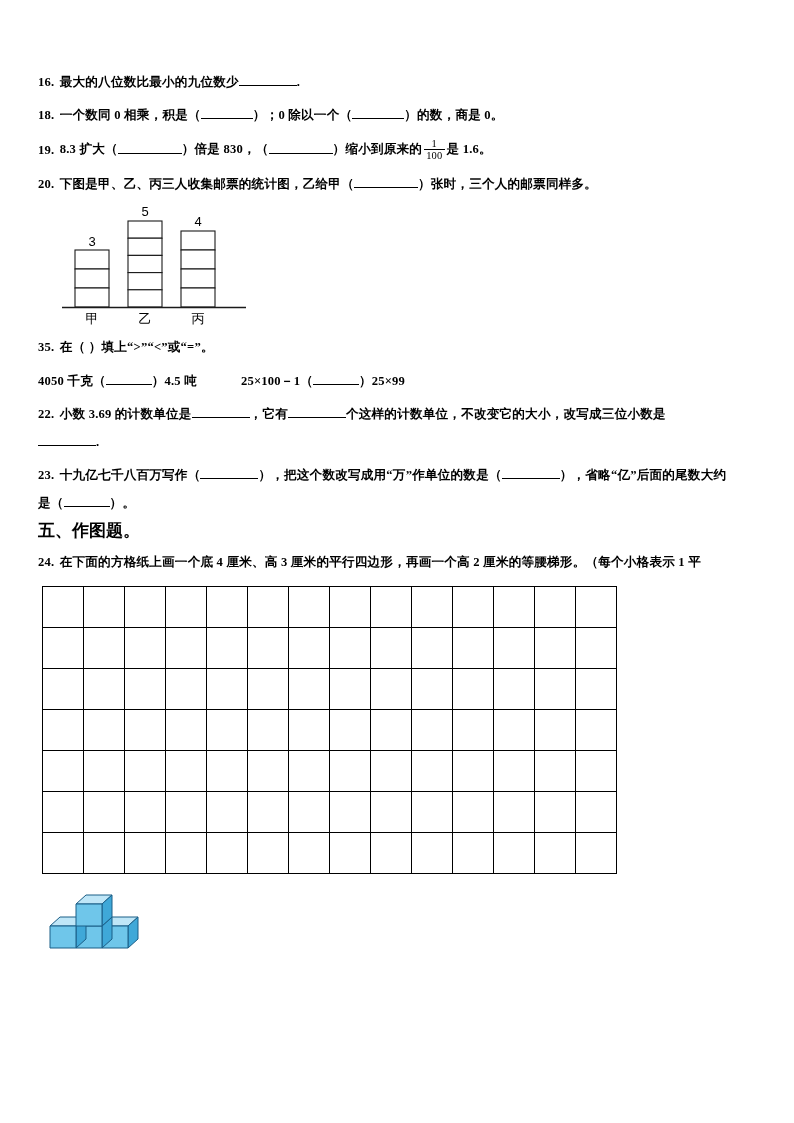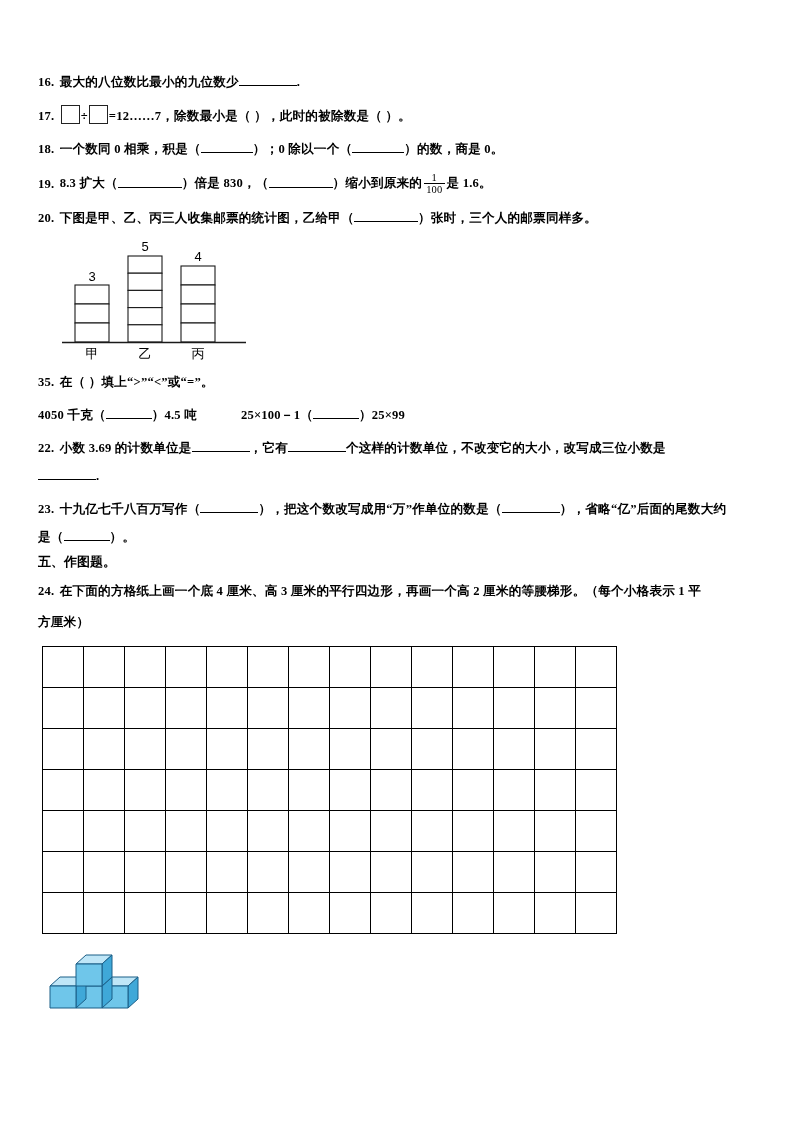--- a/index.html
+++ b/index.html
@@ -93,21 +93,21 @@
   .chart-wrap {
     position: relative;
     margin: 8px 0 4px 22px;
     width: 190px;
     height: 125px;
   }
   .chart-svg { display: block; }
 
   
   .section-head {
-    font-size: 13px;
+    font-size: 17px;
     font-weight: 600;
     margin: 4px 0 10px 0;
   }
 
   
   .gridpaper {
     margin: 14px 0 0 4px;
     border-collapse: collapse;
     border-spacing: 0;
   }
@@ -130,26 +130,20 @@
 <div class="page">
   <div class="content">
 
     <div class="q">
       <span class="q-line">
         <span class="q-num">16.</span>
         <span>最大的八位数比最小的九位数少</span><span class="blank w58"></span><span>.</span>
       </span>
     </div>
 
-    <div class="q">
-      <span class="q-line">
-        <span class="q-num">17.</span>
-        <span class="sqbox"></span><span>÷</span><span class="sqbox"></span><span>=12……7，除数最小是（  ），此时的被除数是（    ）。</span>
-      </span>
-    </div>
 
     <div class="q">
       <span class="q-line">
         <span class="q-num">18.</span>
         <span>一个数同 0 相乘，积是（</span><span class="blank w52"></span><span>）；0 除以一个（</span><span class="blank w52"></span><span>）的数，商是 0。</span>
       </span>
     </div>
 
     <div class="q">
       <span class="q-line">
@@ -237,23 +231,20 @@
       </span>
     </div>
 
     <div class="section-head">五、作图题。</div>
 
     <div class="q" style="margin-bottom:10px;">
       <span class="q-line">
         <span class="q-num">24.</span>
         <span>在下面的方格纸上画一个底 4 厘米、高 3 厘米的平行四边形，再画一个高 2 厘米的等腰梯形。（每个小格表示 1 平</span>
       </span>
-    </div>
-    <div class="q" style="margin-bottom:0;">
-      <span class="q-line">方厘米）</span>
     </div>
 
     <table class="gridpaper" id="grid-paper">
       <tbody id="grid-body">
           <tr>
             <td></td>
             <td></td>
             <td></td>
             <td></td>
             <td></td>

